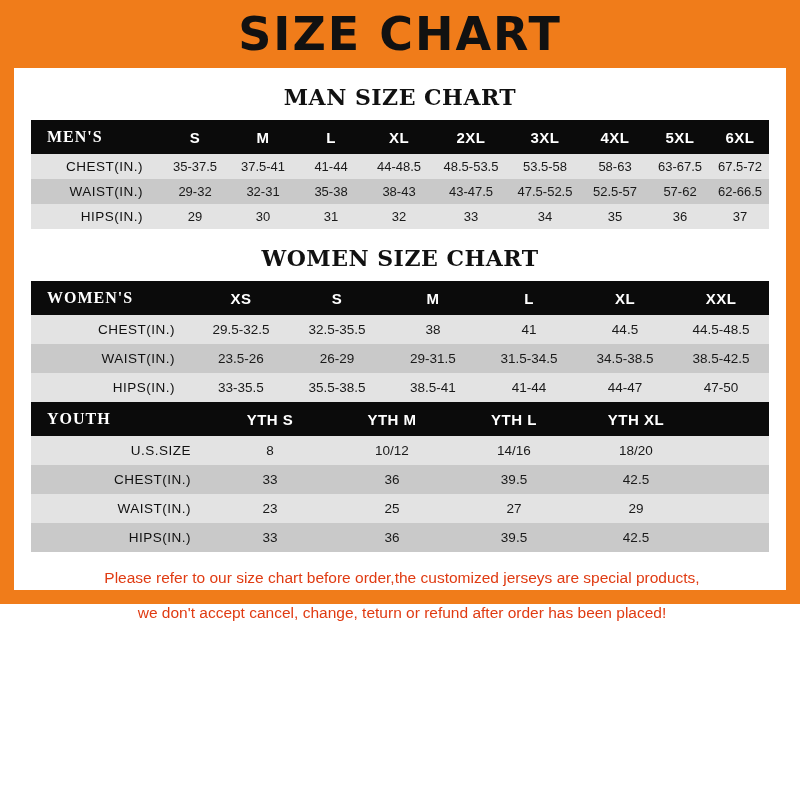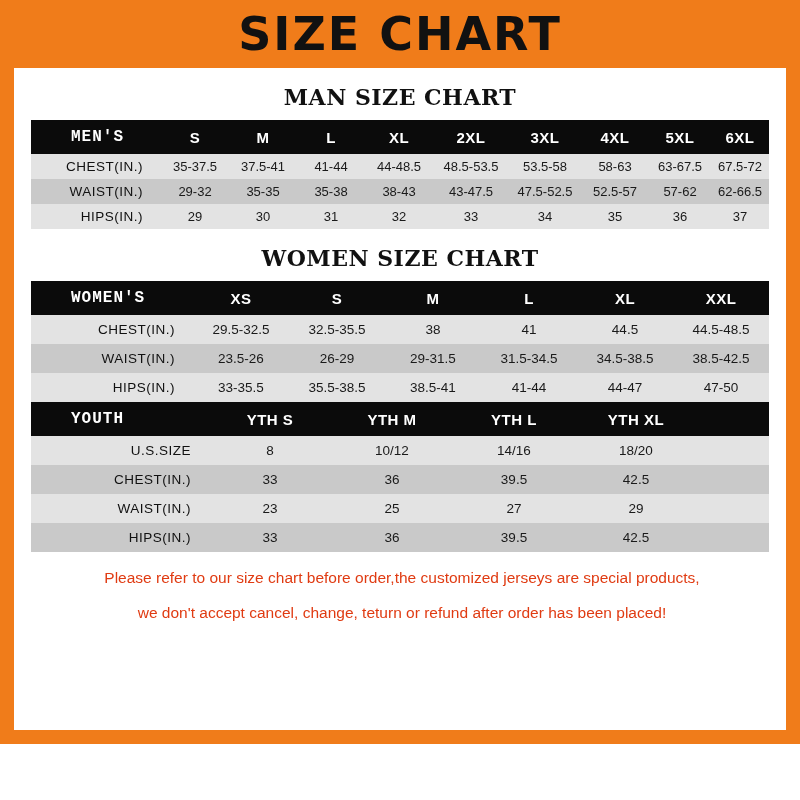--- a/index.html
+++ b/index.html
@@ -9,21 +9,21 @@
   body {
     width: 800px;
     height: 800px;
     background: #ffffff;
     font-family: "Liberation Sans", sans-serif;
     overflow: hidden;
   }
   .page {
     position: relative;
     width: 800px;
-    height: 744px;
+    height: 604px;
     background: #fff;
     box-sizing: border-box;
     border-left: 14px solid #f07c1a;
     border-right: 14px solid #f07c1a;
   }
   .banner {
     height: 68px;
     background: #f07c1a;
     display: flex;
     align-items: center;
@@ -69,22 +69,22 @@
   table.size-table thead th {
     background: #0b0b0b;
     color: #ffffff;
     height: 34px;
     font-size: 15px;
     font-weight: bold;
     letter-spacing: 0.5px;
   }
   table.size-table thead th.label-col {
     text-align: left;
-    padding-left: 40px;
-    font-family: Liberation Mono, monospace;
+    padding-left: 16px;
+    font-family: Liberation Serif, serif;
     font-size: 16px;
     letter-spacing: 1px;
   }
   table.size-table tbody tr.odd td {
     background: #e3e3e3;
   }
   table.size-table tbody tr.even td {
     background: #c9c9c9;
   }
   table.size-table tbody td.label-col {
@@ -176,21 +176,21 @@
             <td>44-48.5</td>
             <td>48.5-53.5</td>
             <td>53.5-58</td>
             <td>58-63</td>
             <td>63-67.5</td>
             <td>67.5-72</td>
           </tr>
           <tr class="even">
             <td class="label-col">WAIST(IN.)</td>
             <td>29-32</td>
-            <td>35-35</td>
+            <td>32-31</td>
             <td>35-38</td>
             <td>38-43</td>
             <td>43-47.5</td>
             <td>47.5-52.5</td>
             <td>52.5-57</td>
             <td>57-62</td>
             <td>62-66.5</td>
           </tr>
           <tr class="odd">
             <td class="label-col">HIPS(IN.)</td>

